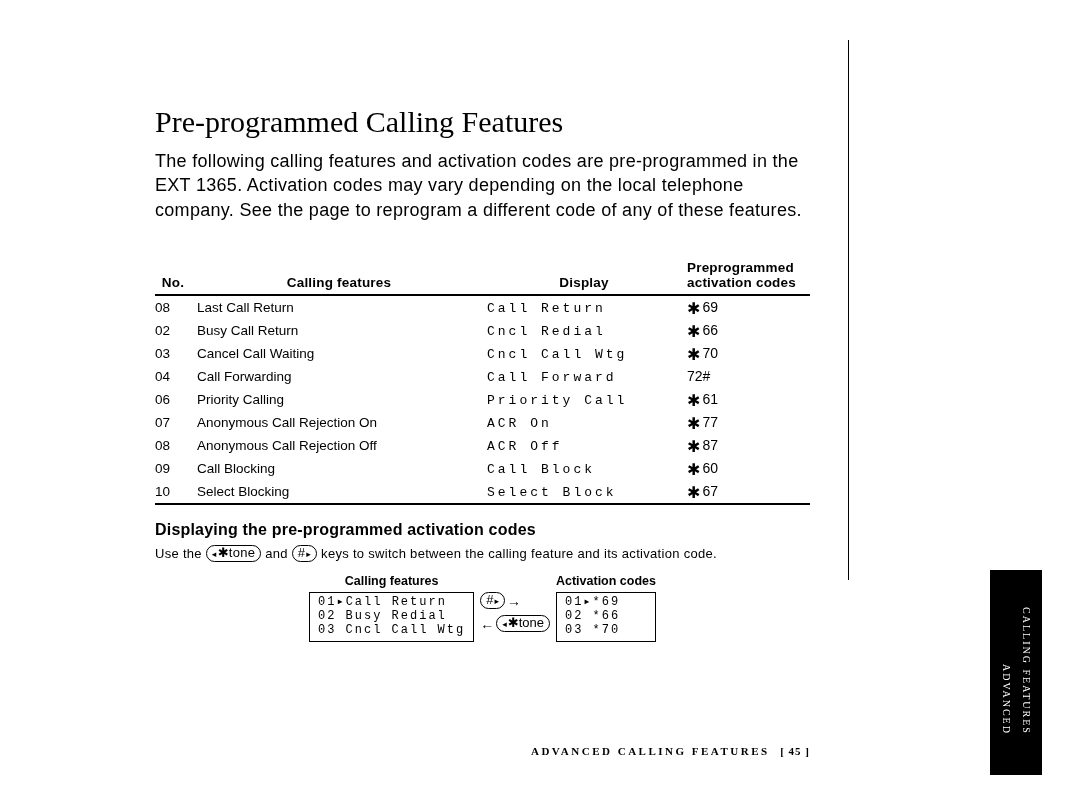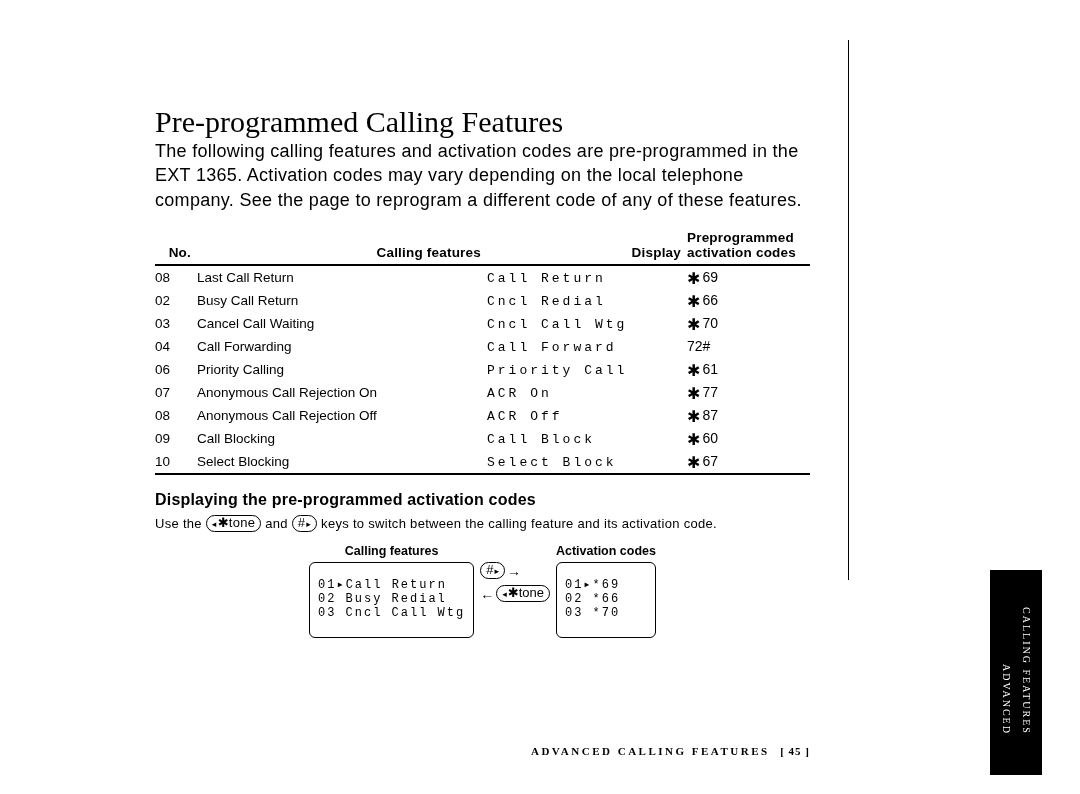--- a/index.html
+++ b/index.html
@@ -14,34 +14,35 @@
   .page {
     position: absolute;
     left: 155px;
     top: 105px;
     width: 655px;
   }
   h1 {
     font-family: Georgia, 'Times New Roman', serif;
     font-weight: 400;
     font-size: 30px;
+    margin-bottom: 10px;
   }
   .intro {
     font-size: 18px;
     line-height: 1.35;
     letter-spacing: 0.3px;
     margin-bottom: 14px;
   }
   table.codes {
     border-collapse: collapse;
     width: 100%;
     font-size: 13.5px;
   }
   table.codes thead th {
-    text-align: right;
+    text-align: center;
     font-weight: 700;
     vertical-align: bottom;
     padding: 4px 6px 4px 0;
     border-bottom: 2px solid #000;
     letter-spacing: 0.2px;
   }
   table.codes thead th.hdr-code { text-align: left; }
   table.codes tbody td {
     padding: 3px 6px 3px 0;
     vertical-align: baseline;
@@ -88,22 +89,22 @@
     display: flex;
     align-items: flex-start;
     justify-content: center;
     gap: 6px;
     margin-top: 4px;
   }
   .diag-col { text-align: center; }
   .diag-col .lbl { font-size: 12.5px; font-weight:700; margin-bottom:4px; }
   .lcd-box {
     border: 1.5px solid #000;
-    border-radius: 6px;
-    padding: 16px 8px;
+    border-radius: 0;
+    padding: 3px 8px;
     font-family: "Courier New", monospace;
     font-size: 12px;
     line-height: 1.15;
     letter-spacing: 2px;
     text-align: left;
     white-space: pre;
   }
   .arrow-stack {
     display: flex;
     flex-direction: column;
@@ -181,21 +182,21 @@
         <col class="col-feat">
         <col class="col-disp">
         <col>
     </colgroup>
     <thead>
       <tr>
         <th>No.</th>
         <th>Calling features</th>
         <th>Display</th>
         <th class="hdr-code">
-          <span style="display:inline-block; max-width:140px;">Preprogrammed<br>activation codes</span>
+          <span style="display:inline-block; max-width:140px;margin-top:20px;">Preprogrammed<br>activation codes</span>
         </th>
       </tr>
     </thead>
     <tbody id="rows">
         <tr>
           <td>08</td>
           <td>Last Call Return</td>
           <td class="lcd">Call Return</td>
           <td class="code-cell"><span class="star">✱</span>69</td>
         </tr>

